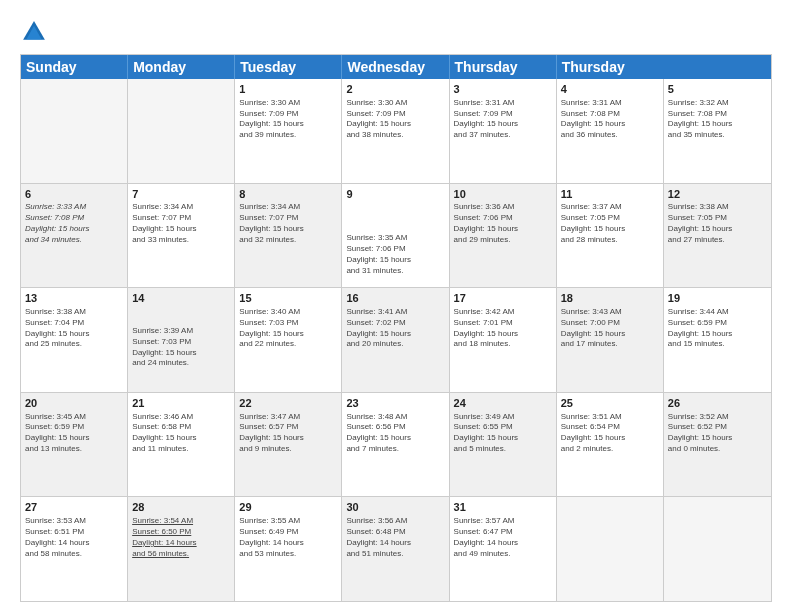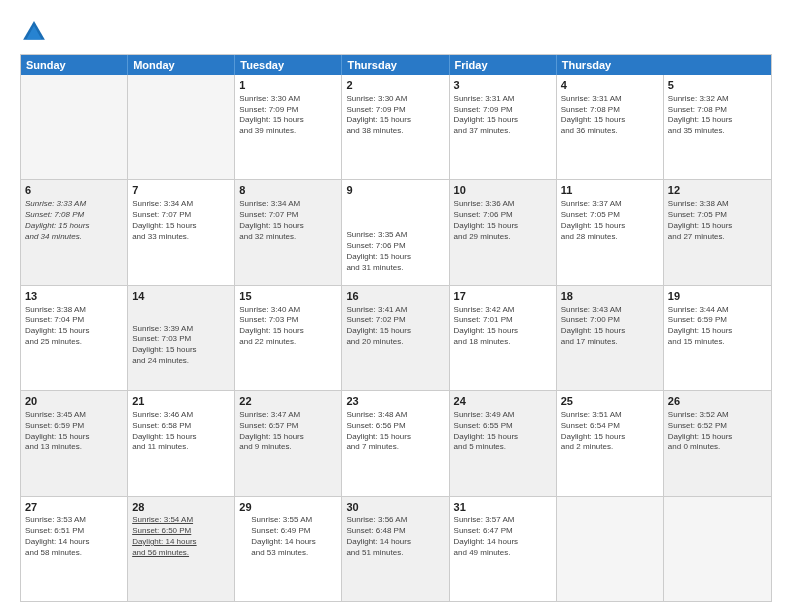--- a/index.html
+++ b/index.html
@@ -60,21 +60,21 @@
       flex-direction: column;
       border: 1px solid #ccc;
     }
     .cal-header {
       display: grid;
       grid-template-columns: repeat(7, 1fr);
       background: #2979c7;
     }
     .cal-header-cell {
       color: #fff;
-      font-size: 11px;
+      font-size: 14px;
       font-weight: bold;
       padding: 4px 5px;
       text-align: left;
       border-right: 1px solid #5599d8;
     }
     .cal-header-cell:last-child {
       border-right: none;
     }
     .cal-body {
       display: flex;
@@ -139,22 +139,22 @@
     <div class="title-block">
       <div class="month-title"></div>
       <div class="location"></div>
     </div>
   </div>
   <div class="calendar">
     <div class="cal-header" id="cal-header">
         <div class="cal-header-cell">Sunday</div>
         <div class="cal-header-cell">Monday</div>
         <div class="cal-header-cell">Tuesday</div>
+        <div class="cal-header-cell">Wednesday</div>
         <div class="cal-header-cell">Thursday</div>
-        <div class="cal-header-cell">Friday</div>
         <div class="cal-header-cell">Thursday</div>
       </div>
     <div class="cal-body" id="cal-body">
         <div class="cal-row">
           <div class="cal-cell empty"></div>
           <div class="cal-cell empty"></div>
           <div class="cal-cell">
             <span class="day-num">1</span>
             <div class="cell-info" style="white-space: pre-line;">Sunrise: 3:30 AM
 Sunset: 7:09 PM
@@ -353,21 +353,21 @@
           </div>
           <div class="cal-cell shaded">
             <span class="day-num">28</span>
             <div class="cell-info" style="white-space: pre-line; text-decoration: underline;">Sunrise: 3:54 AM
 Sunset: 6:50 PM
 Daylight: 14 hours
 and 56 minutes.</div>
           </div>
           <div class="cal-cell">
             <span class="day-num">29</span>
-            <div class="cell-info" style="white-space: pre-line; margin-left: 12px;">Sunrise: 3:55 AM
+            <div class="cell-info" style="white-space: pre-line;">Sunrise: 3:55 AM
 Sunset: 6:49 PM
 Daylight: 14 hours
 and 53 minutes.</div>
           </div>
           <div class="cal-cell shaded">
             <span class="day-num">30</span>
             <div class="cell-info" style="white-space: pre-line;">Sunrise: 3:56 AM
 Sunset: 6:48 PM
 Daylight: 14 hours
 and 51 minutes.</div>

